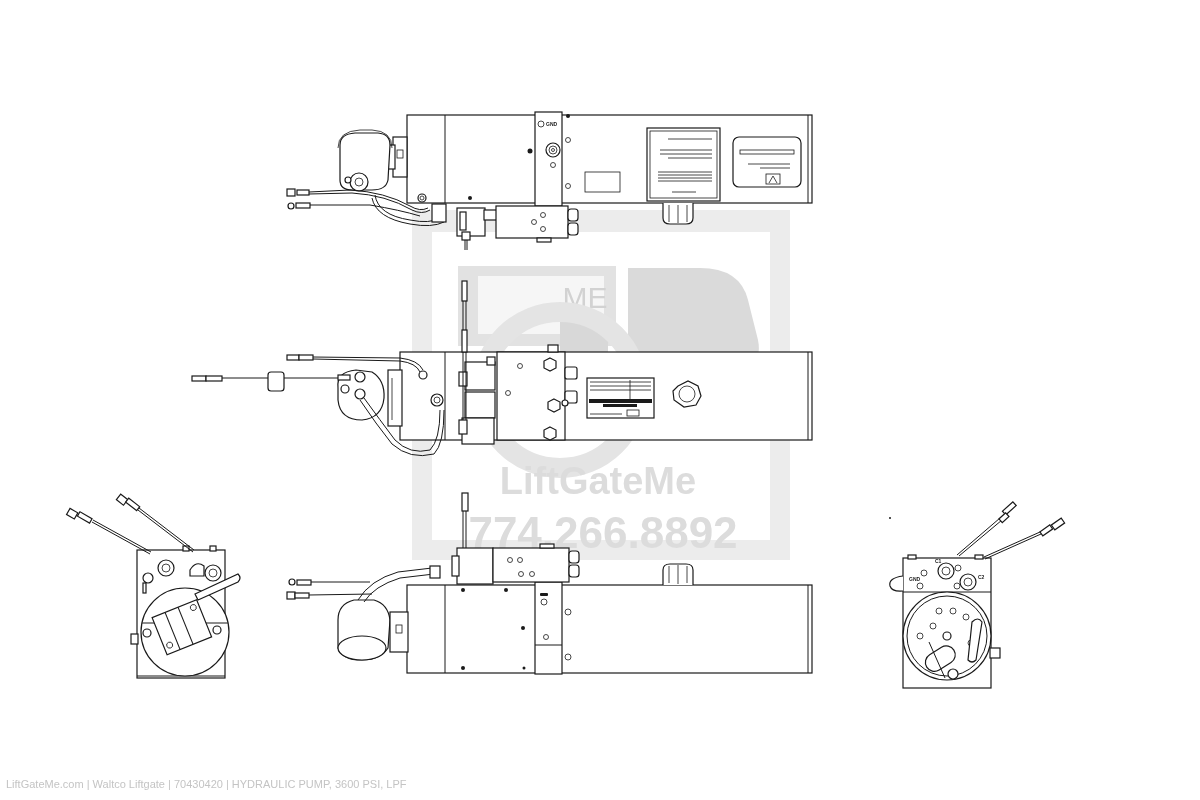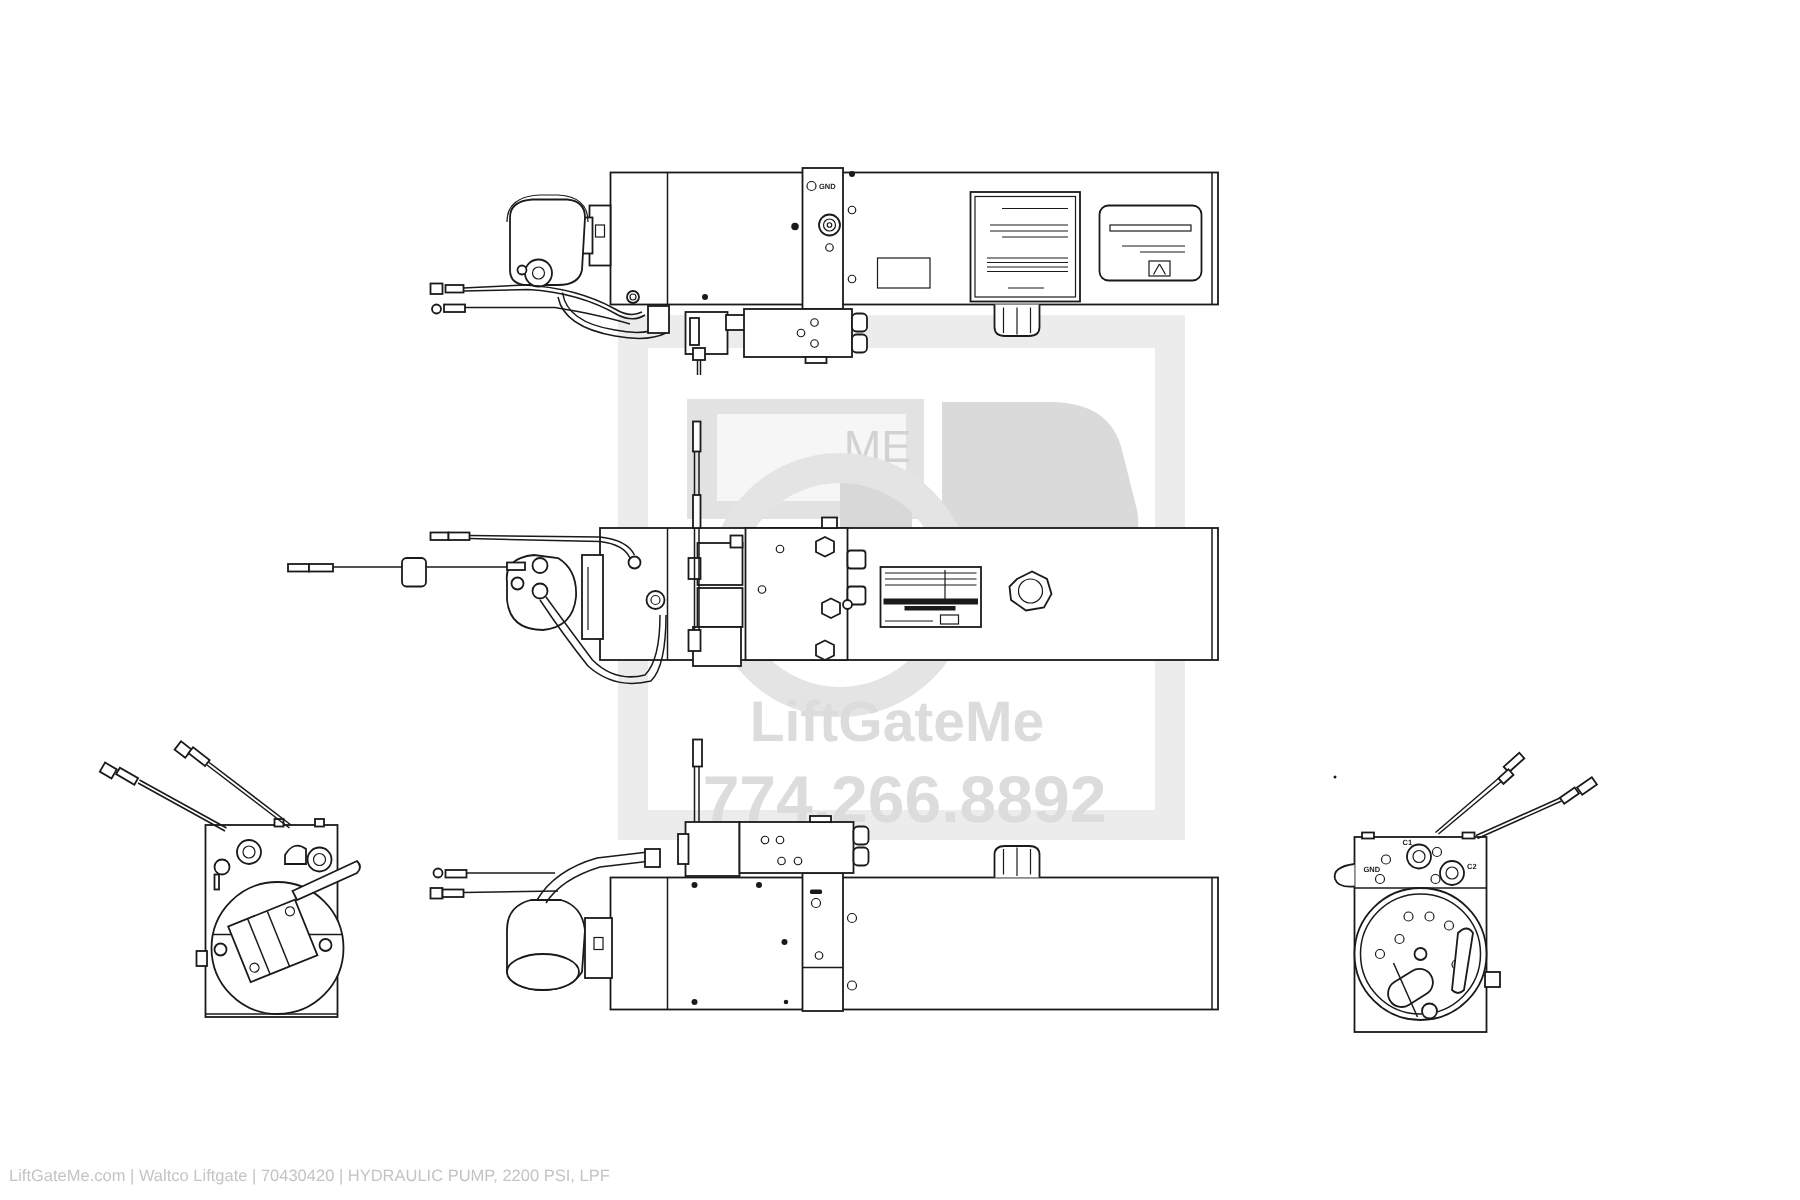--- a/index.html
+++ b/index.html
@@ -331,13 +331,13 @@
     <rect class="ln" x="1002" y="506" width="14" height="5" transform="rotate(-42 1009 508)"></rect>
     <rect class="ln" x="999" y="515" width="9" height="5" transform="rotate(-42 1004 517)"></rect>
     <line class="lnt" x1="984" y1="557" x2="1040" y2="532"></line>
     <line class="lnt" x1="985" y1="559" x2="1041" y2="534"></line>
     <rect class="ln" x="1052" y="521" width="12" height="6" transform="rotate(-35 1058 524)"></rect>
     <rect class="ln" x="1040" y="528" width="12" height="5" transform="rotate(-35 1046 530)"></rect>
     <circle class="dot" cx="890" cy="518" r="1"></circle>
   </g>
 </svg>
 
-<div class="footer">LiftGateMe.com | Waltco Liftgate | 70430420 | HYDRAULIC PUMP, 2200 PSI, LPF</div>
+<div class="footer">LiftGateMe.com | Waltco Liftgate | 70430420 | HYDRAULIC PUMP, 3600 PSI, LPF</div>
 
 </body></html>

